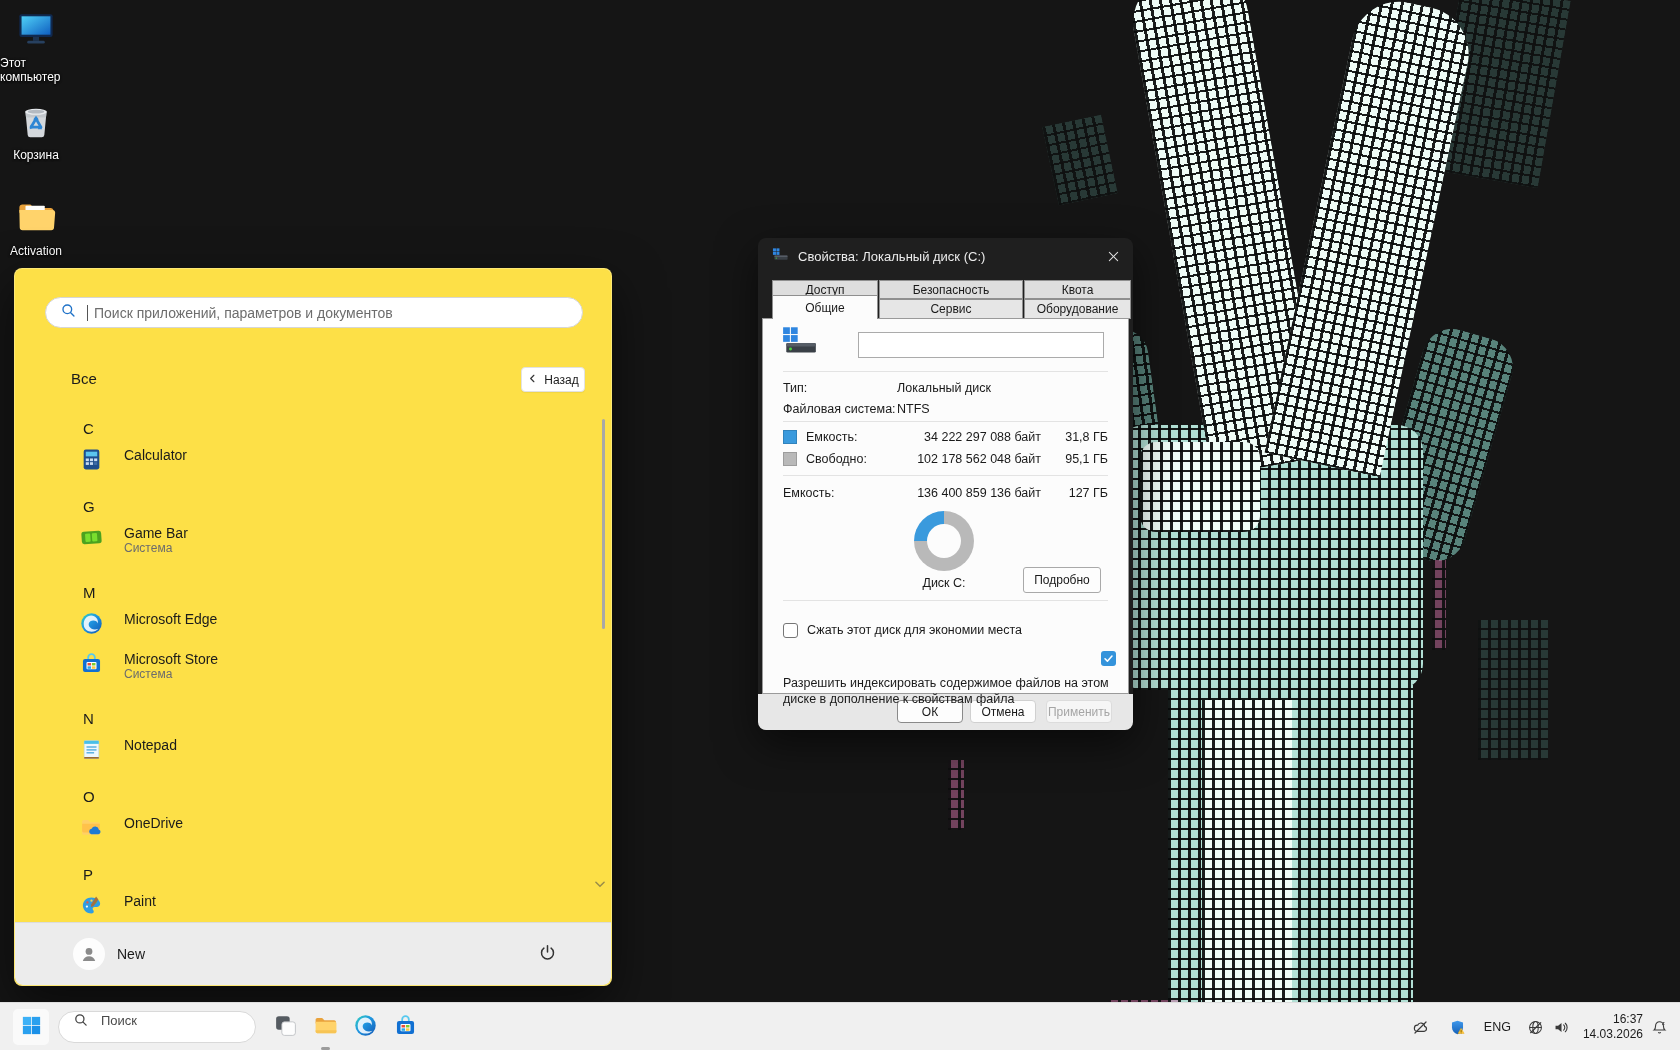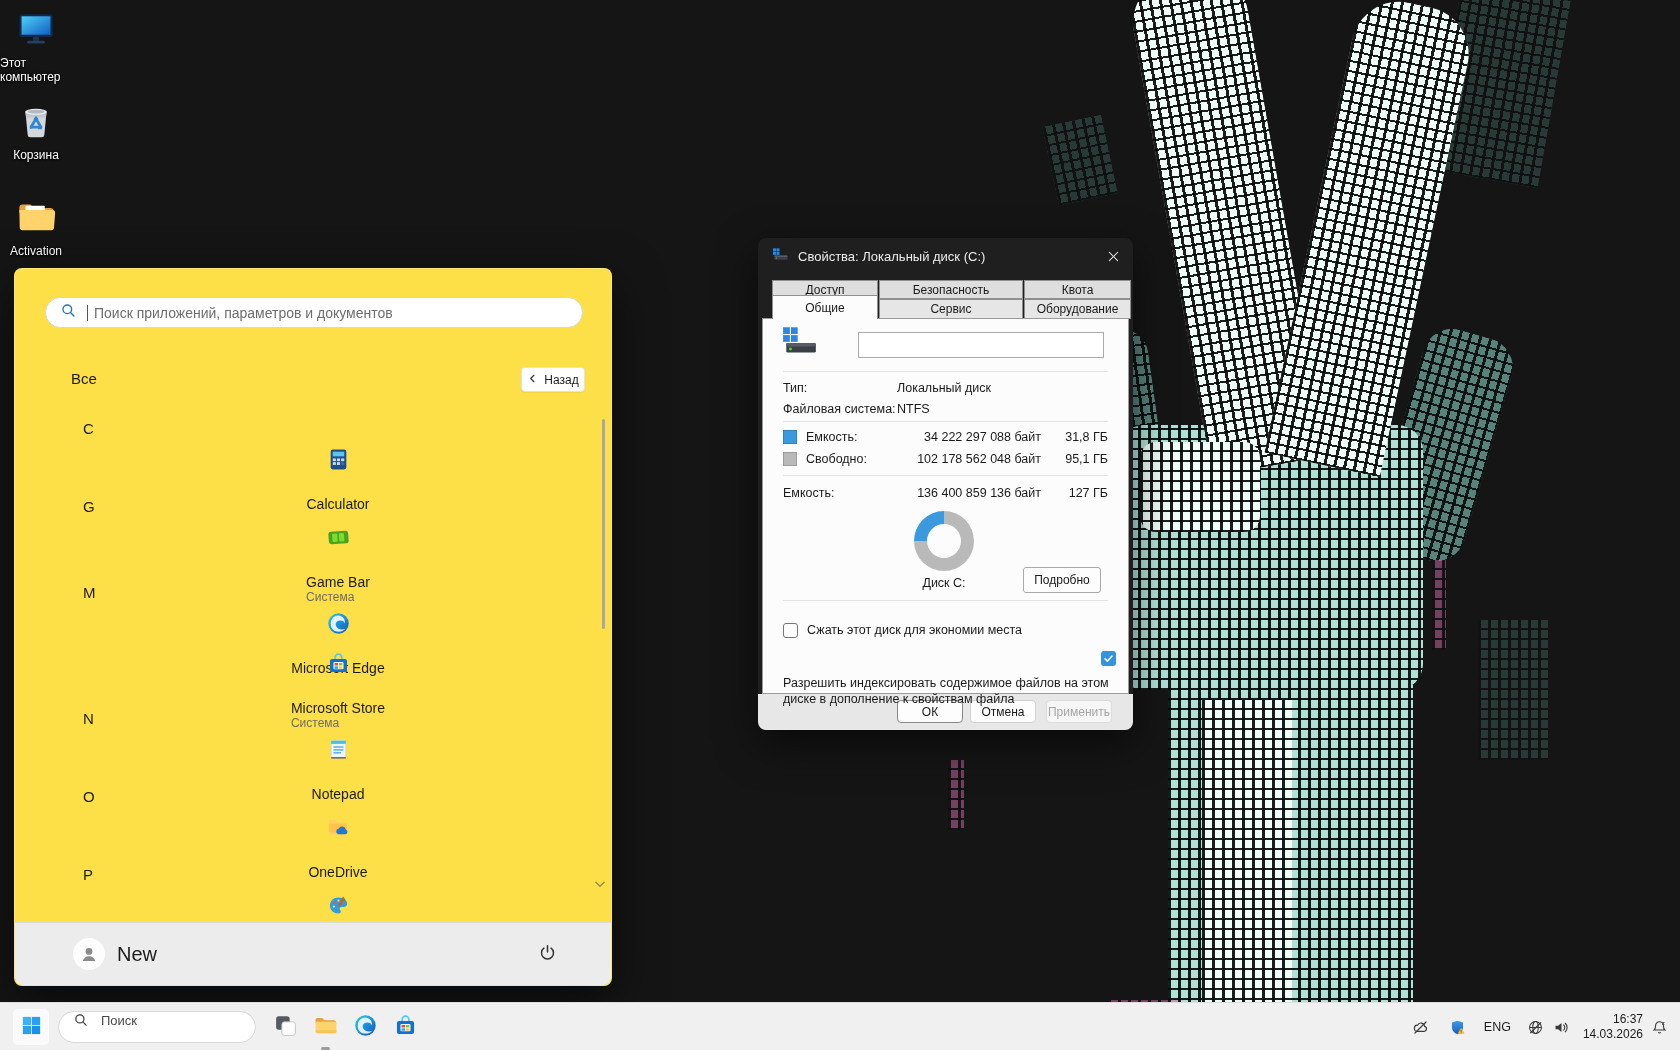--- a/index.html
+++ b/index.html
@@ -67,33 +67,33 @@
     font-family:"Liberation Sans","DejaVu Sans",sans-serif;}
   .sm-search input::placeholder{color:#6d6d6d;}
   .caret{width:1px;height:16px;background:#555;margin-right:-6px;}
   .sm-header{position:absolute;left:0;right:0;top:98px;height:28px;}
   .sm-all{position:absolute;left:56px;top:3px;font-size:15px;font-weight:400;}
   .sm-back{position:absolute;left:506px;top:0;width:64px;height:25px;background:#fff;border:1px solid #e2e2e2;
     border-radius:4px;display:flex;align-items:center;justify-content:center;gap:6px;font-size:12px;box-sizing:border-box;
     box-shadow:0 1px 1px rgba(0,0,0,.05);}
   #sm-list{position:absolute;left:0;right:14px;top:140px;}
   .letter-row{height:38px;display:flex;align-items:center;padding-left:68px;font-size:15px;}
-  .app-row{height:40px;display:flex;align-items:center;padding-left:64px;gap:20px;border-radius:6px;flex-direction:column;}
+  .app-row{height:40px;display:flex;align-items:flex-start;padding-left:64px;gap:20px;border-radius:6px;}
   .app-row.two{height:48px;}
   .app-row svg{width:25px;height:25px;flex:none;}
   .app-name{font-size:14px;line-height:1.15;}
   .app-sub{font-size:12px;color:#6c6c6c;line-height:1.2;}
   #sm-scroll{position:absolute;right:6px;top:150px;width:3px;height:210px;border-radius:2px;background:#a8a8a8;}
   #sm-chevron{position:absolute;right:4px;top:608px;width:14px;height:14px;opacity:.55;}
   .sm-bottom{position:absolute;left:0;right:0;bottom:0;height:62px;background:#ececec;border-top:1px solid #dcdcdc;
     border-radius:0 0 8px 8px;}
   .sm-user{position:absolute;left:58px;top:15px;display:flex;align-items:center;gap:12px;}
   .sm-avatar{width:32px;height:32px;border-radius:50%;background:#fdfdfd;display:flex;align-items:center;justify-content:center;}
   .sm-avatar svg{width:20px;height:20px;}
-  .sm-username{font-size:20px;}
+  .sm-username{font-size:14px;}
   .sm-power{position:absolute;left:512px;top:11px;width:40px;height:40px;display:flex;align-items:center;justify-content:center;border-radius:6px;}
   
   #taskbar{position:absolute;left:0;top:1002px;width:1680px;height:48px;background:#f0f0f0;border-top:1px solid #dedede;box-sizing:border-box;}
   .tb-btn{position:absolute;top:5px;width:38px;height:38px;border-radius:6px;display:flex;align-items:center;justify-content:center;}
   .tb-btn svg{width:25px;height:25px;}
   #tb-start{left:12px;background:#fafafa;box-shadow:inset 0 0 0 1px rgba(0,0,0,.04);}
   #tb-start svg{width:23px;height:23px;}
   #tb-search{position:absolute;left:58px;top:8px;width:198px;height:32px;background:#fff;border:1px solid #d9d9d9;
     border-radius:16px;box-sizing:border-box;display:flex;align-items:flex-start;gap:10px;padding:0 14px;}
   #tb-search svg{width:16px;height:16px;flex:none;}

